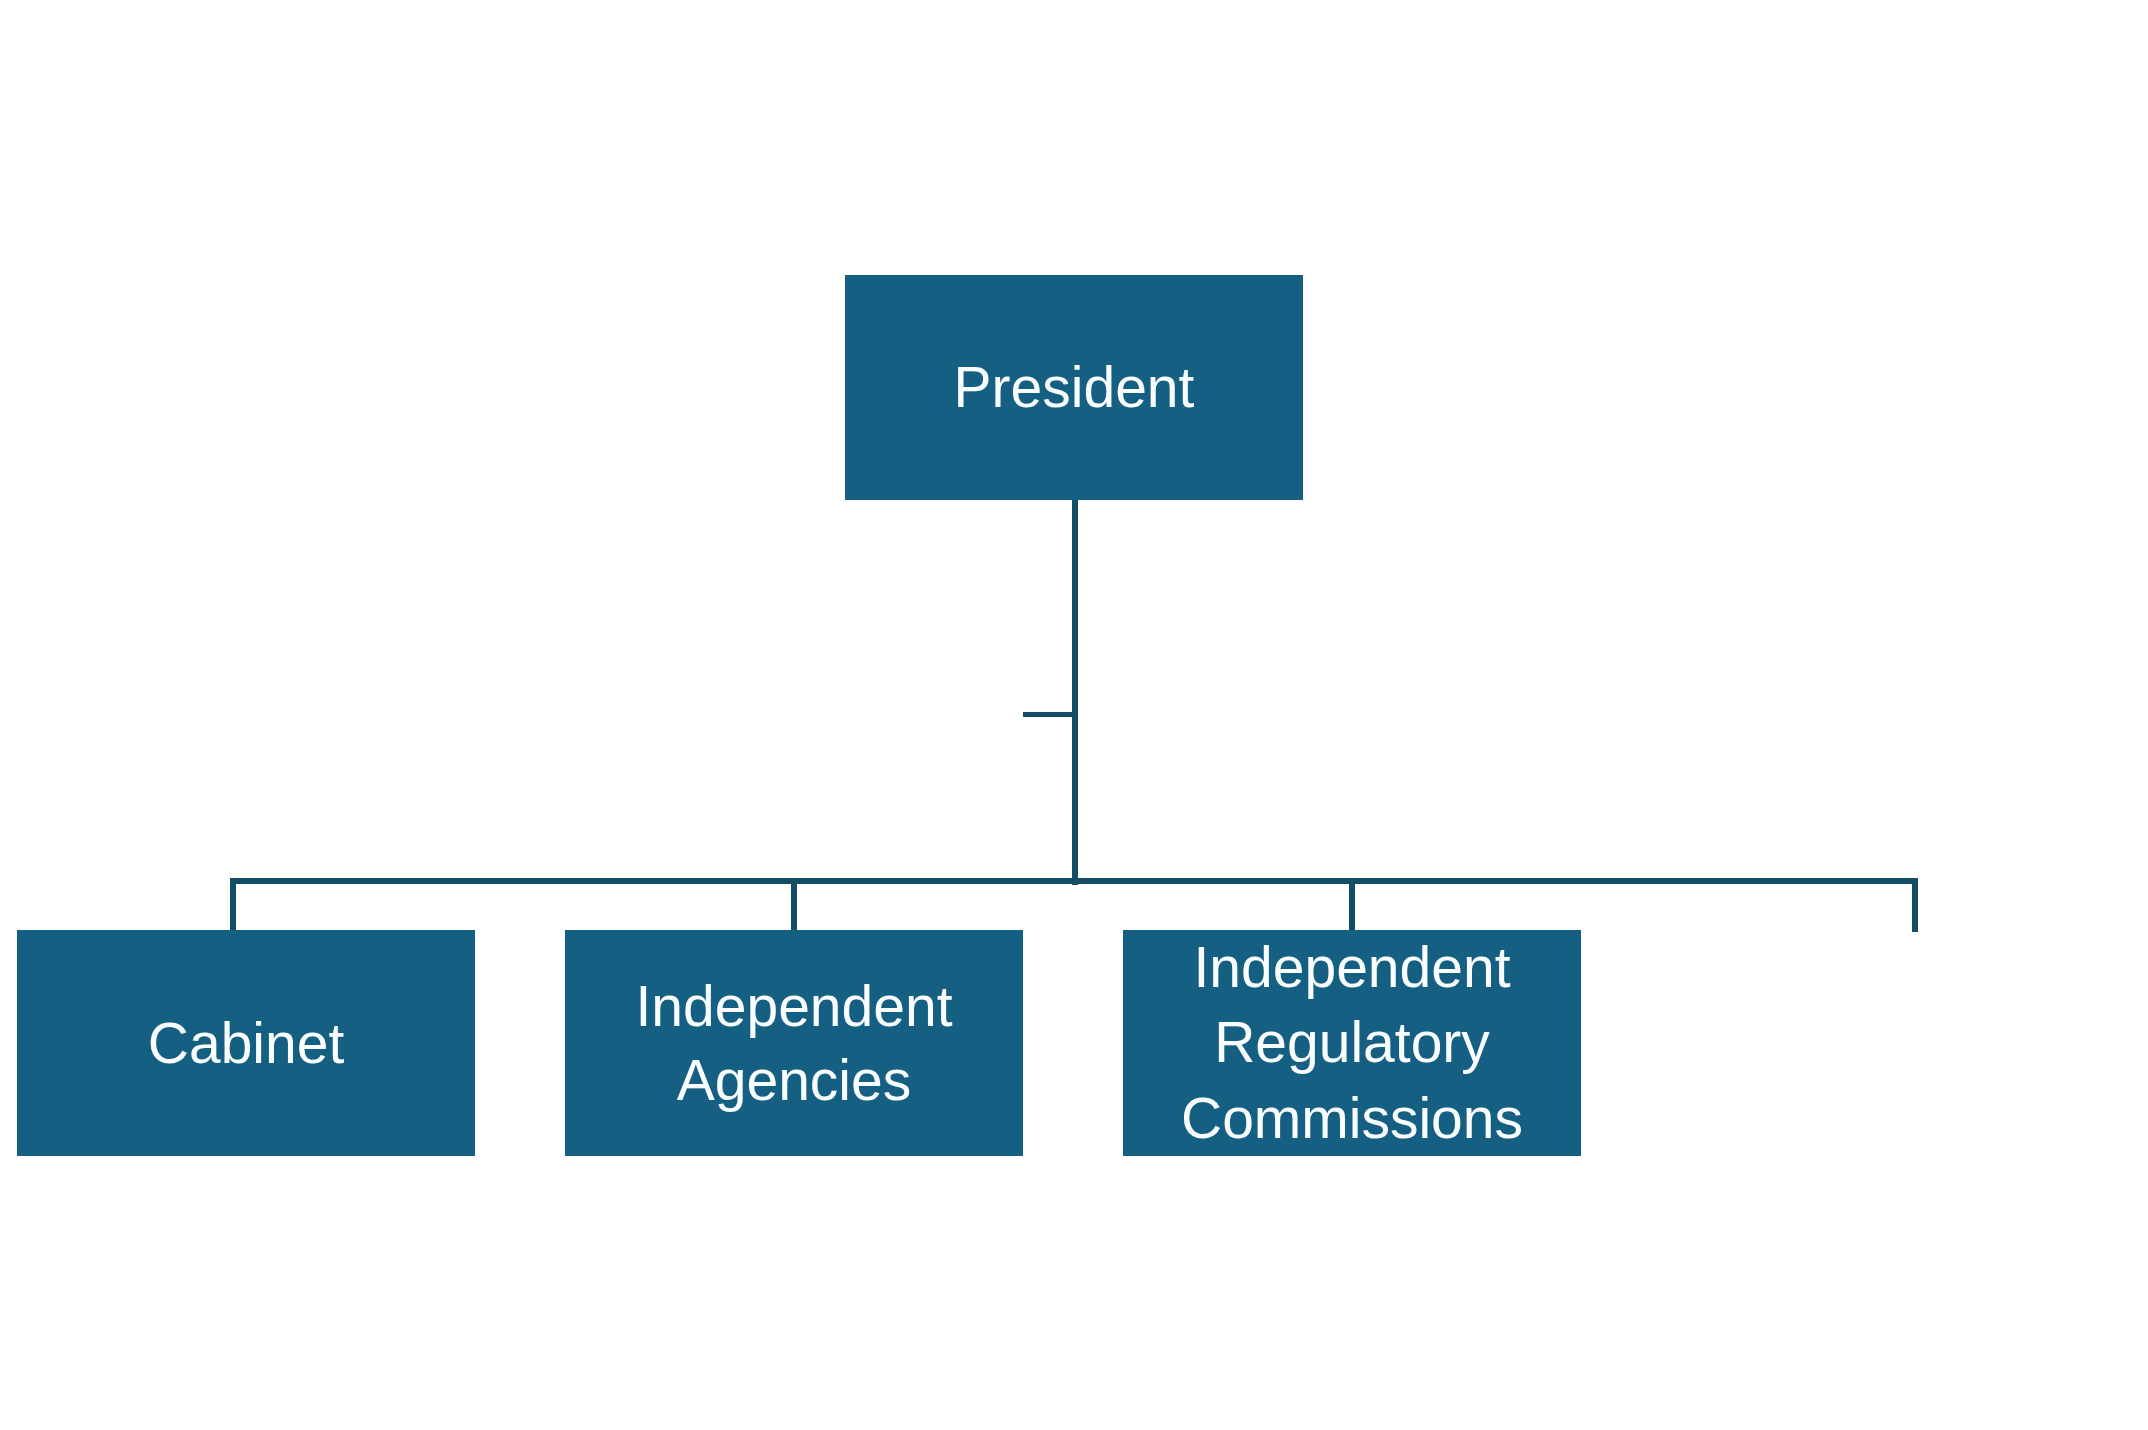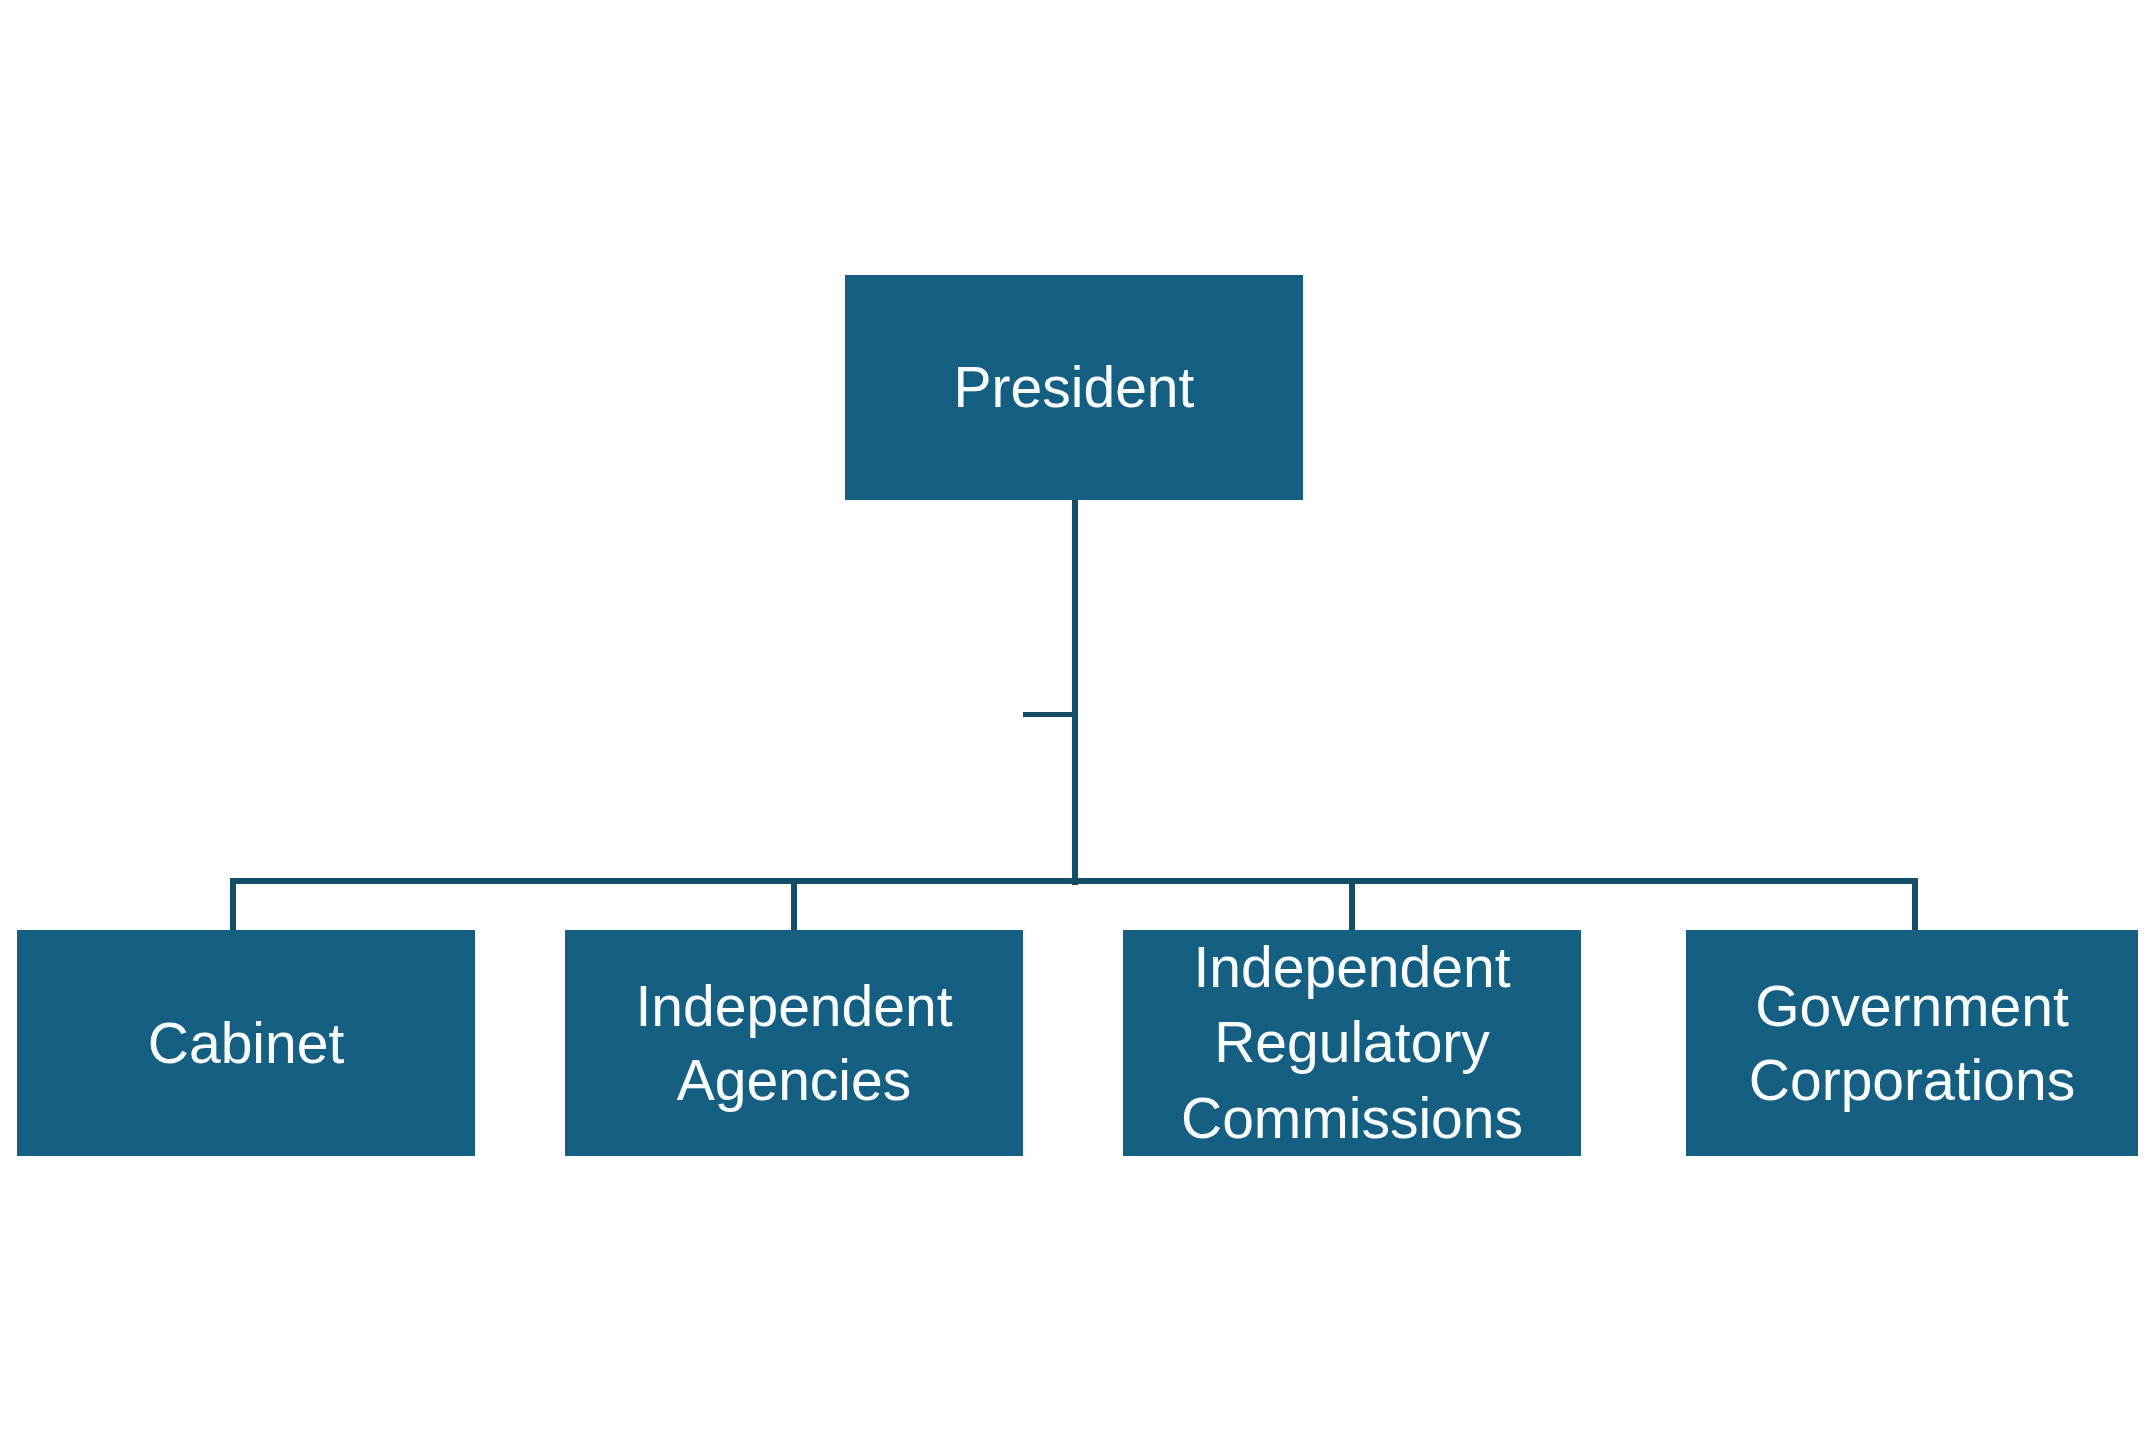--- a/index.html
+++ b/index.html
@@ -73,17 +73,14 @@
   </div>
 
   <div class="node" id="node-irc">
     <span>Independent Regulatory Commissions</span>
   </div>
 
   <div class="node" id="node-ia">
     <span>Independent Agencies</span>
   </div>
 
-  <div class="node" id="node-gc">
-    <span>Government Corporations</span>
-  </div>
 
 </div>
 
 </body></html>

